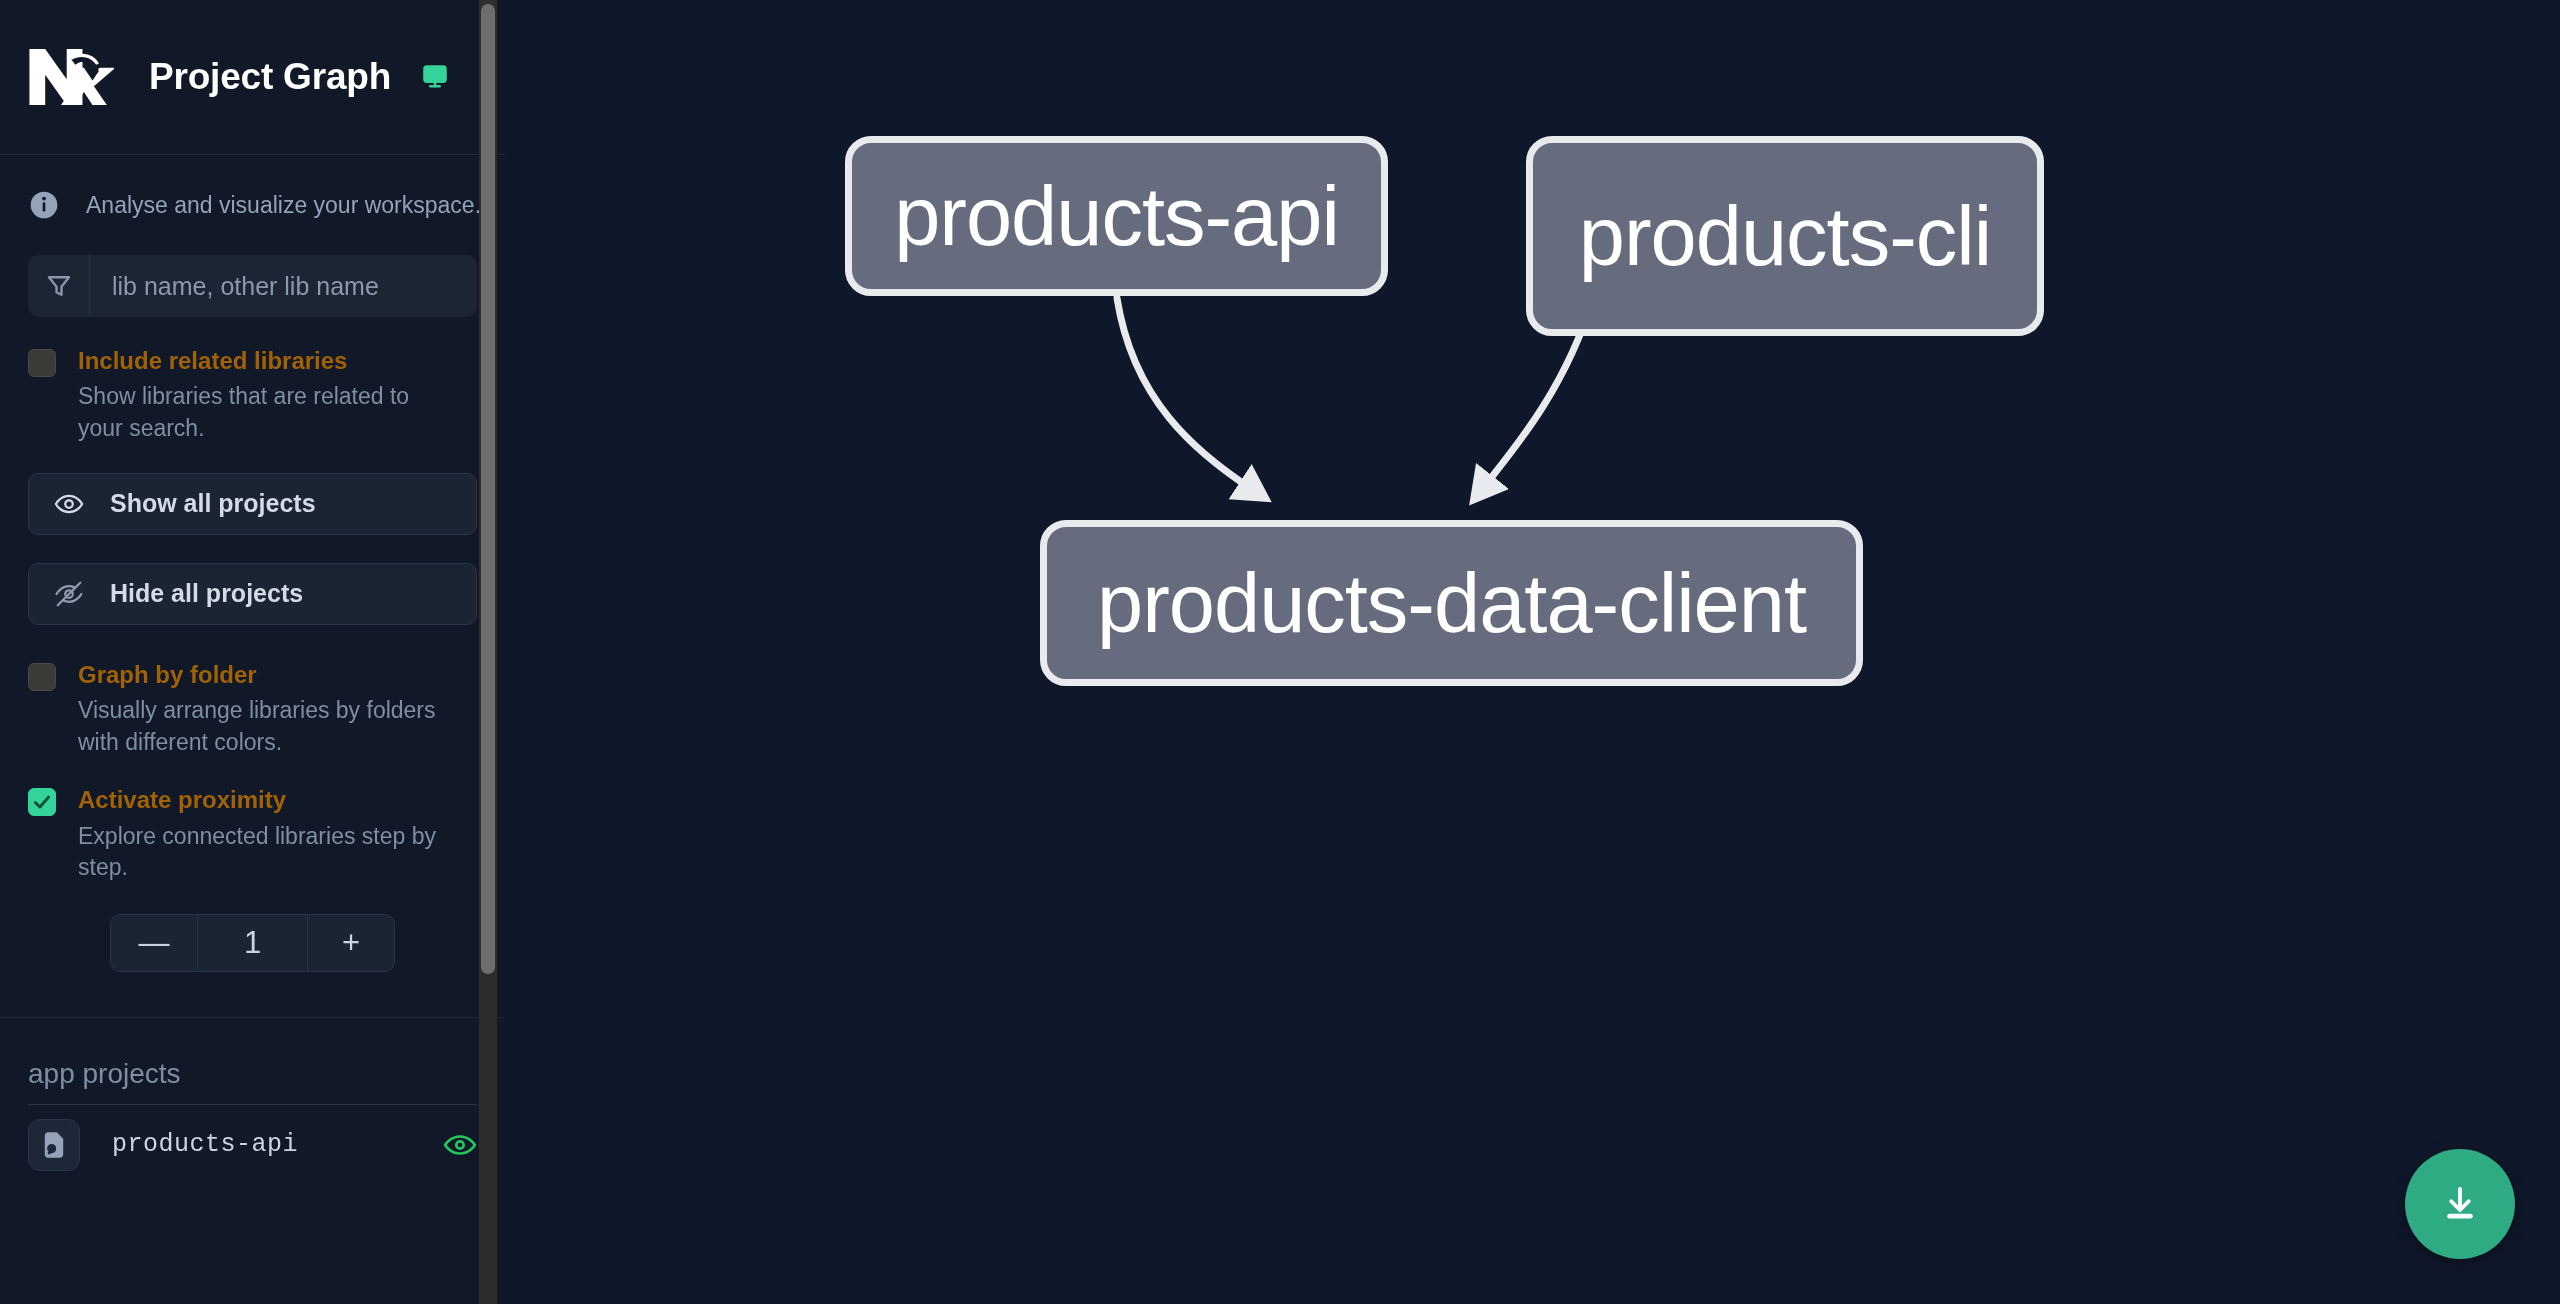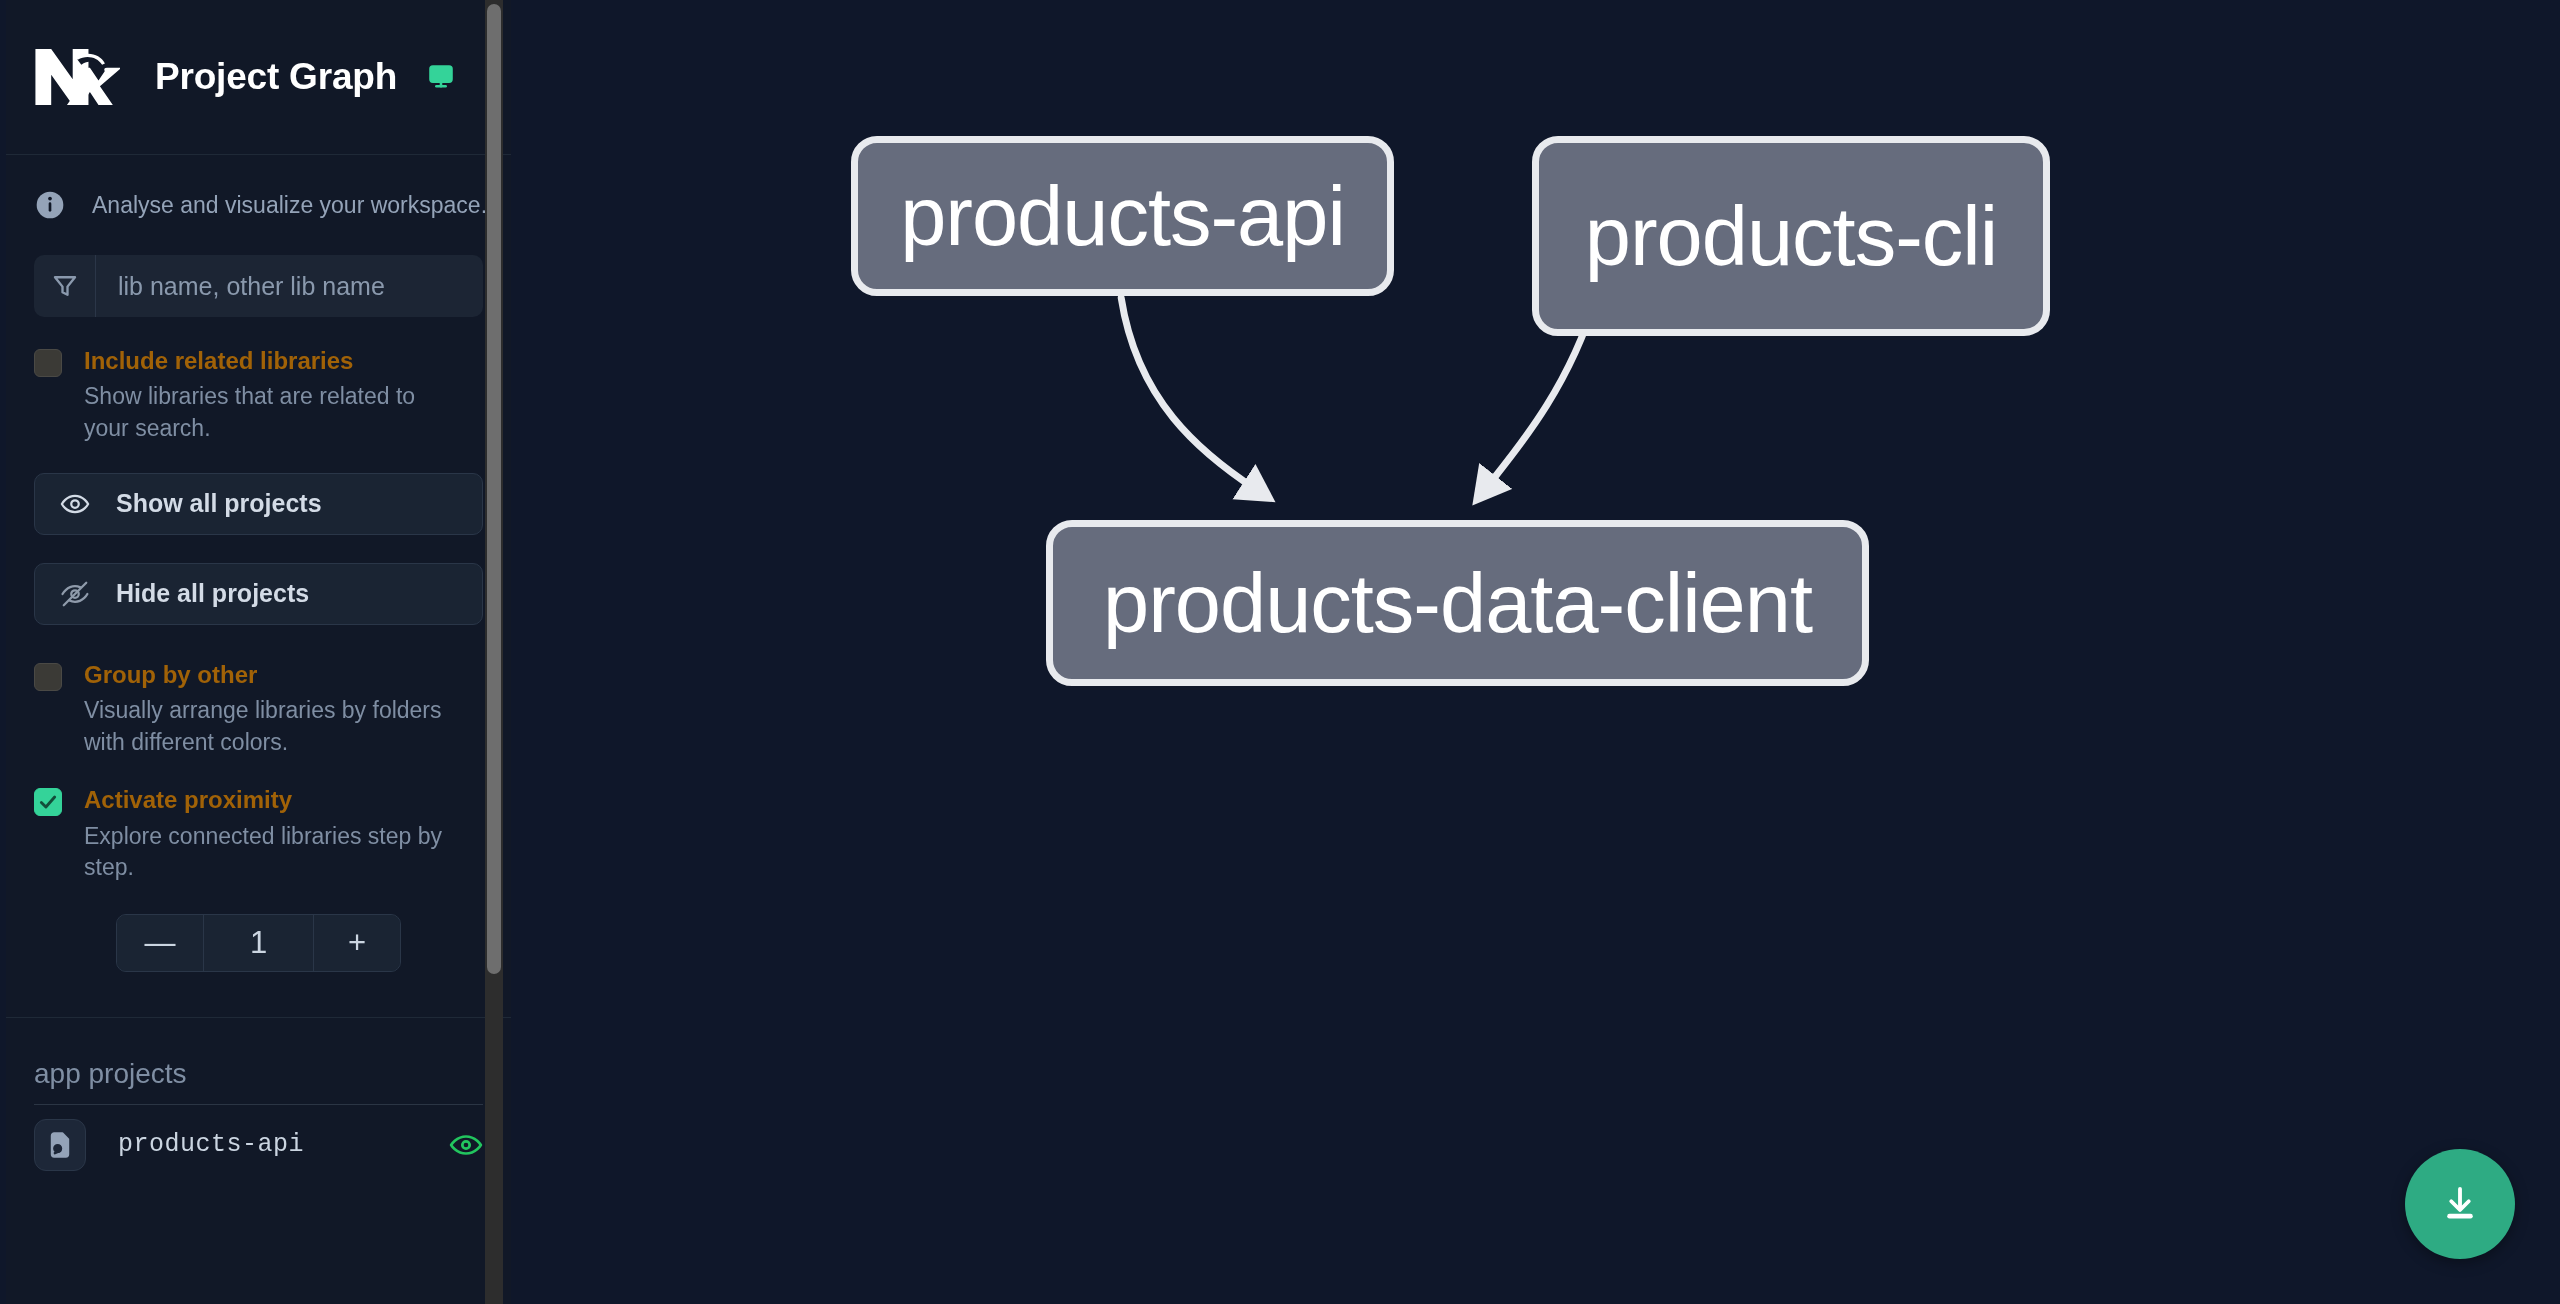--- a/index.html
+++ b/index.html
@@ -2,21 +2,21 @@
 <html><head>
 <meta charset="utf-8">
 <style>
   * { margin:0; padding:0; box-sizing:border-box; }
   html, body {
     width:2560px; height:1304px;
     background:#0f172a;
     font-family:"Liberation Sans", sans-serif;
     overflow:hidden;
   }
-  #app { position:relative; width:2560px; height:1304px; display:flex;padding-left:6px; }
+  #app { position:relative; width:2560px; height:1304px; display:flex; }
 
   
   #sidebar {
     position:relative;
     width:505px; height:1304px;
     background:#111827;
     flex:0 0 505px;
     overflow:hidden;
   }
   .sb-header {
@@ -281,21 +281,21 @@
             <line x1="3" y1="21" x2="21" y2="3"></line>
           </svg>
         </span>
         <span>Hide all projects</span>
       </button>
     </div>
 
     <div class="opt-row" style="padding-top:34px">
       <span class="cbox off"></span>
       <span class="opt-body">
-        <span class="opt-label" style="display:block">Group by other</span>
+        <span class="opt-label" style="display:block">Graph by folder</span>
         <span class="opt-desc" style="display:block">Visually arrange libraries by folders with different colors.</span>
       </span>
     </div>
 
     <div class="opt-row" style="padding-top:26px">
       <span class="cbox on">
         <svg width="20" height="20" viewBox="0 0 24 24" fill="none" stroke="#134e3a" stroke-width="3.4" stroke-linecap="round" stroke-linejoin="round">
           <polyline points="4 12.5 9.5 18 20 6"></polyline>
         </svg>
       </span>

